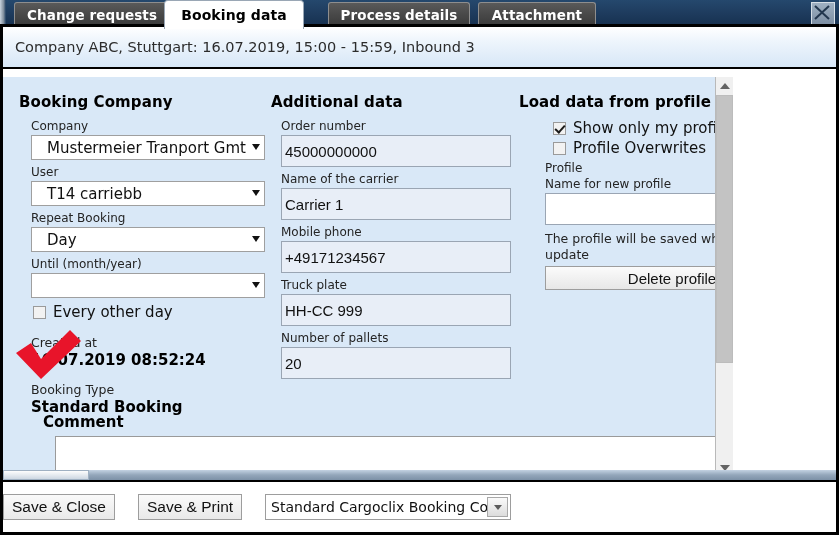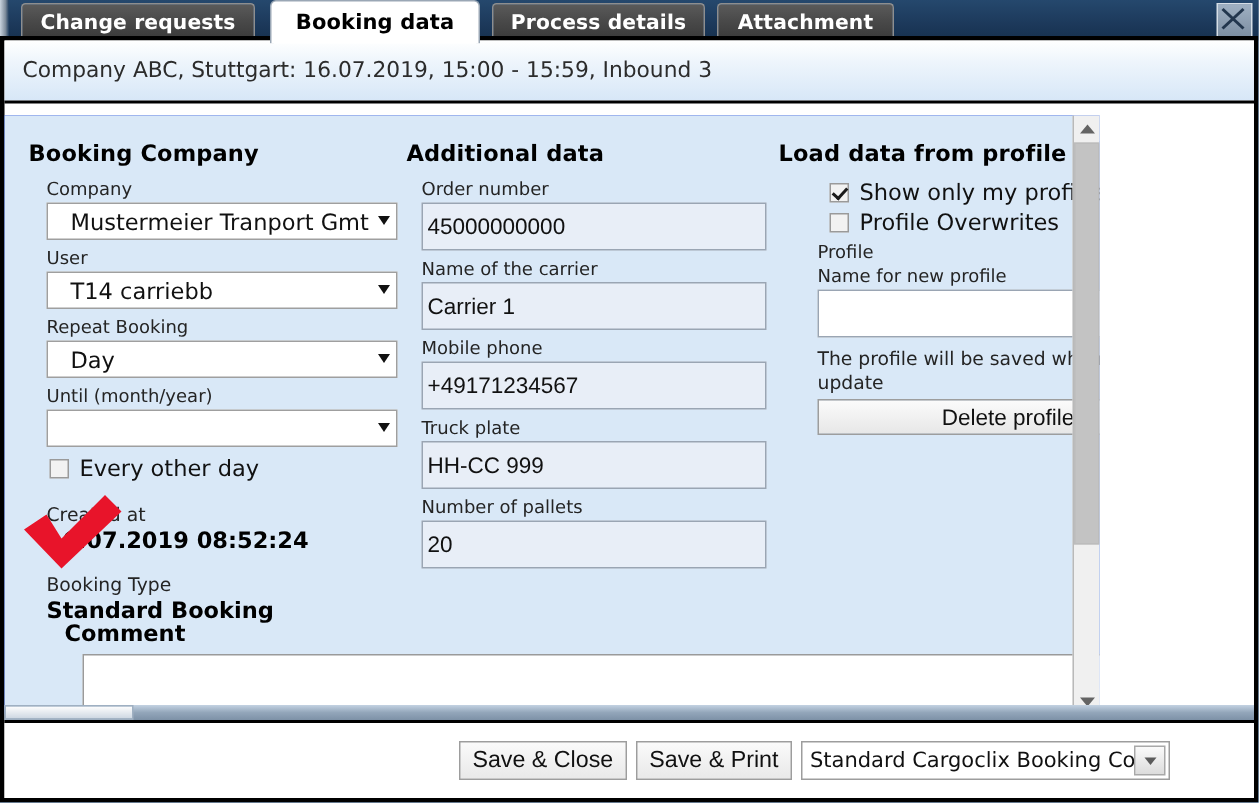--- a/index.html
+++ b/index.html
@@ -71,21 +71,21 @@
   .hscroll{position:absolute;left:3px;top:470px;width:833px;height:12px;
     background:linear-gradient(#c3d2e2,#93a6ba 50%,#7d91a7);
     border-bottom:2px solid #000;box-sizing:border-box;}
   .hscroll .hthumb{position:absolute;left:0;top:0;width:86px;height:10px;
     background:linear-gradient(#fdfdfd,#cdd7e2);border:1px solid #9fb0c2;
     box-sizing:border-box;}
 
   
   .footer{position:absolute;left:3px;top:482px;width:833px;height:50px;
     background:#ffffff;display:flex;align-items:center;
-    justify-content:flex-end;padding-right:56px;box-sizing:border-box;gap:6px;}
+    padding-right:56px;box-sizing:border-box;gap:23px;}
 
   
   .col{position:absolute;top:0;}
   .col1{left:16px;width:246px;}
   .col2{left:268px;width:240px;}
   .col3{left:516px;width:280px;}
 
   h2.sec{font-size:15px;font-weight:bold;color:#000;margin:0;
     padding:14px 0 8px 0;letter-spacing:.1px;}
   .col1 h2.sec,.col2 h2.sec,.col3 h2.sec{padding-top:16px;}
@@ -167,21 +167,21 @@
 </head>
 <body>
 
 <div class="app">
 
   <div class="tabbar">
     <div class="edgeL"></div>
 
     <div class="tab" style="left:14px;width:156px;">Change requests</div>
 
-    <div class="tab active" style="left:180px;width:140px;">Booking data</div>
+    <div class="tab active" style="left:164px;width:140px;">Booking data</div>
 
     <div class="tab" style="left:328px;width:142px;">Process details</div>
 
     <div class="tab" style="left:478px;width:118px;">Attachment</div>
 
     <div class="baseline"></div>
 
     <div class="closebtn">
       <svg width="20" height="19" viewBox="0 0 20 19" aria-hidden="true">
         <line x1="3" y1="3" x2="17" y2="16" stroke="#22364d" stroke-width="2"></line>

